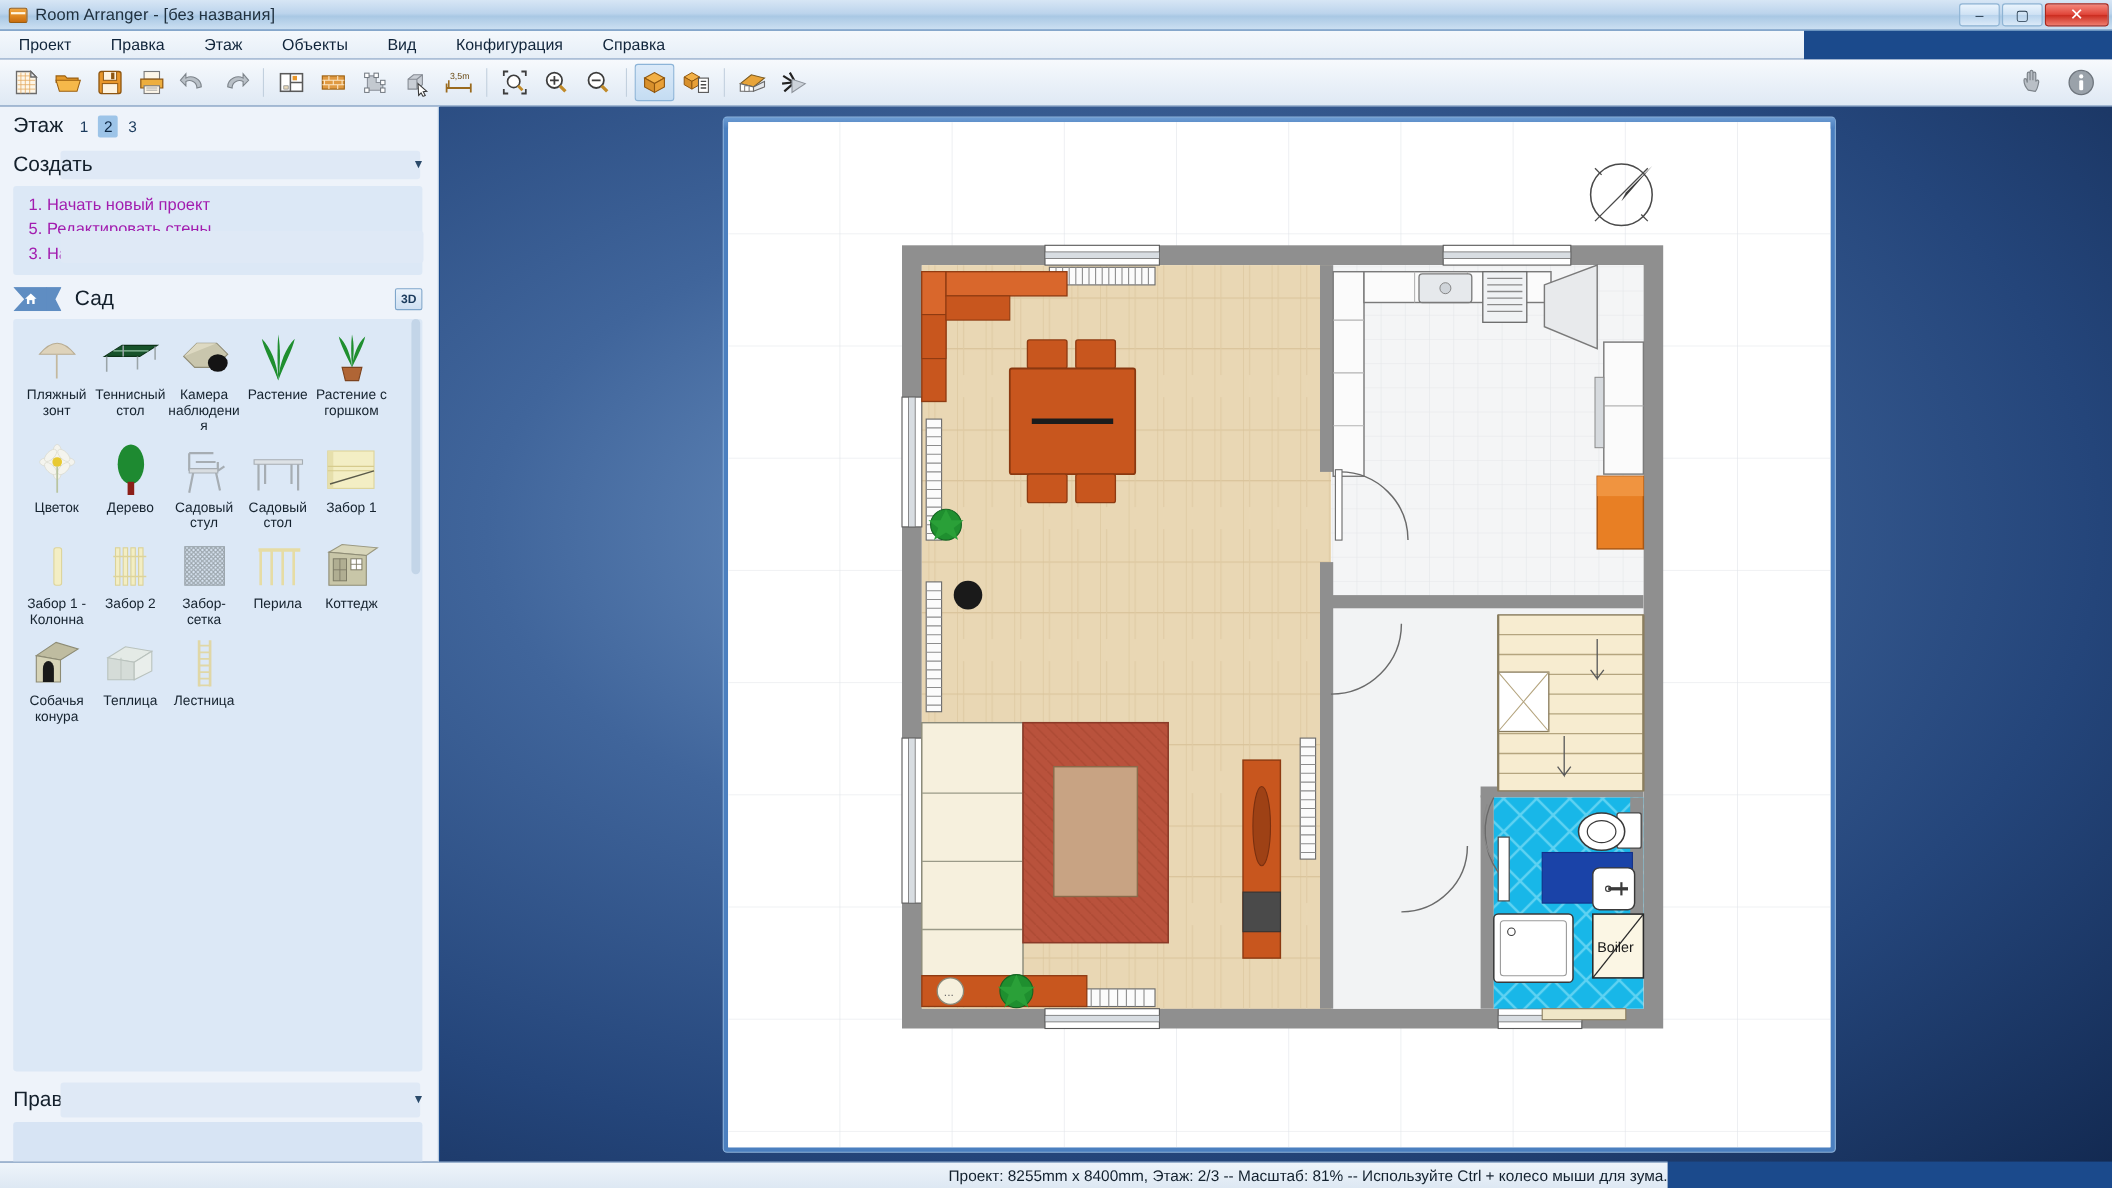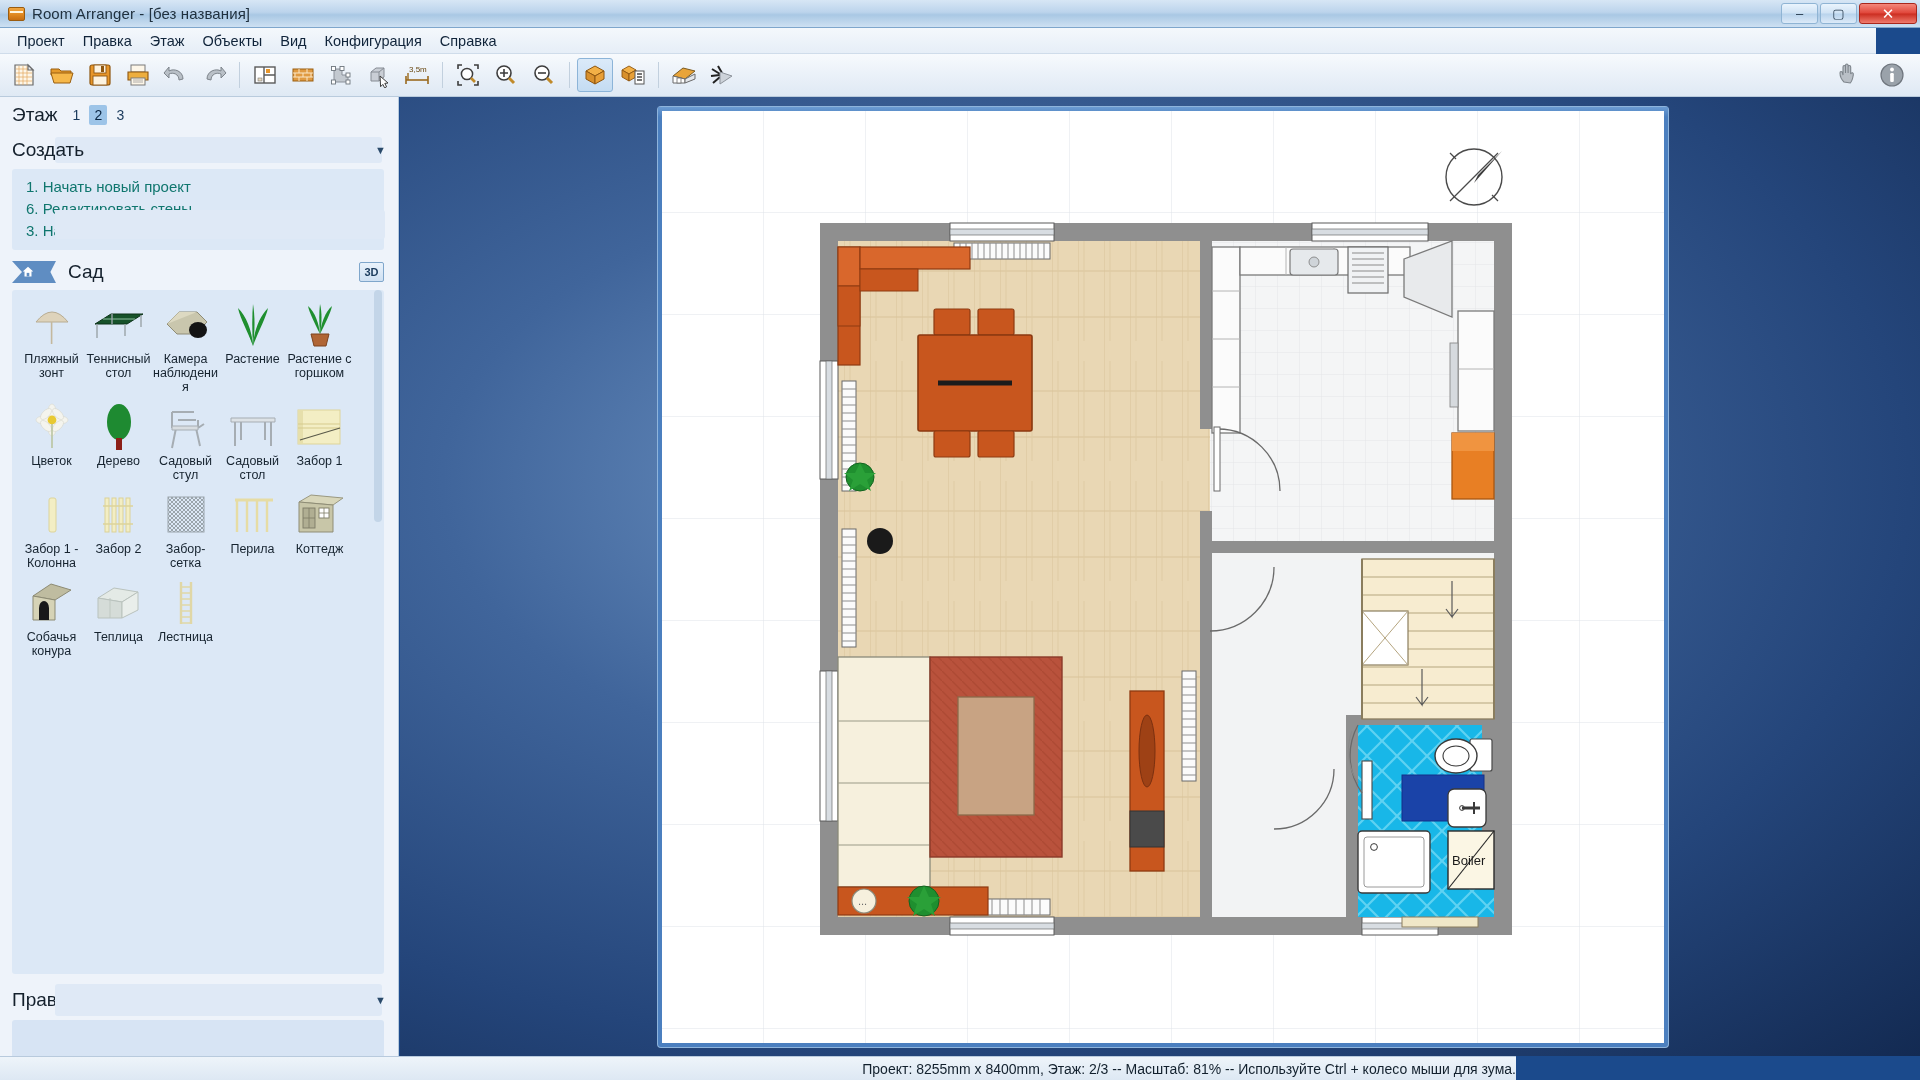--- a/index.html
+++ b/index.html
@@ -38,24 +38,24 @@
     font-size:13px; color:#1d3245; line-height:1;
   }
   .wbtn.close {
     width: 58px;
     background: linear-gradient(to bottom,#f4877b 0%, #e0463a 48%, #cb2d20 52%, #ef7b6d 100%);
     border-color:#a8271c; color:#fff; font-size:15px;
   }
 
   
   #menubar {
-    position: absolute; left:0; top:28px; width:1876px; height:26px;
+    position: absolute; left:0; top:28px; width:1640px; height:26px;
     background: linear-gradient(to bottom,#f4f8fc 0%, #e6eef7 100%);
     border-bottom:1px solid #cfdcea;
-    display:flex; align-items:center; padding-left:8px; gap:0;
+    display:flex; align-items:center; padding-left:8px; gap:18px;
   }
   .menu-item {
     font-size:14.5px; color:#10243a; padding:4px 9px; border-radius:2px;
     white-space:nowrap;
   }
 
   
   #toolbar {
     position:absolute; left:0; top:54px; width:1920px; height:43px;
     background: linear-gradient(to bottom,#f7fafd 0%, #e9f0f8 55%, #dfe9f4 100%);
@@ -105,21 +105,21 @@
     position:absolute; left:55px; right:16px; top:4px; bottom:4px;
     background:#dfe9f6; border-radius:3px; z-index:0;
   }
   .section-head span { position:relative; z-index:1; }
 
   .steps-box {
     margin:2px 14px 0 12px; background:#dce8f6; border-radius:3px;
     padding:7px 0 8px 14px;
   }
   .step-link {
-    font-size:15px; color:#0f766e; line-height:22px; display:block;
+    font-size:15px; color:#a21caf; line-height:22px; display:block;
   }
 
   .lib-head {
     height:32px; display:flex; align-items:center; padding-left:12px; gap:0; margin-top:6px;
   }
   .lib-home {
     width:31px; height:22px; background:#5f8dc2; position:relative;
     clip-path: polygon(0 0, 100% 0, 100% 100%, 0 100%, 10px 50%);
     display:flex; align-items:center; justify-content:center;
   }
@@ -434,21 +434,21 @@
   </div>
 
   <div class="section-head">
     <div class="section-head-bg"></div>
     <span>Создать</span>
     <span class="caret">▼</span>
   </div>
 
   <div class="steps-box">
     <a class="step-link">1. Начать новый проект</a>
-    <a class="step-link">6. Редактировать стены</a>
+    <a class="step-link">5. Редактировать стены</a>
     <a class="step-link">3. Настройка комнат</a>
   </div>
 
   <div class="lib-head">
     <div class="lib-home">
       <svg viewBox="0 0 16 16">
         <path d="M8 2 L14 7.5 H12 V13 H4 V7.5 H2 Z" fill="#ffffff"></path>
         <rect x="6.5" y="9" width="3" height="4" fill="#5f8dc2"></rect>
       </svg>
     </div>

